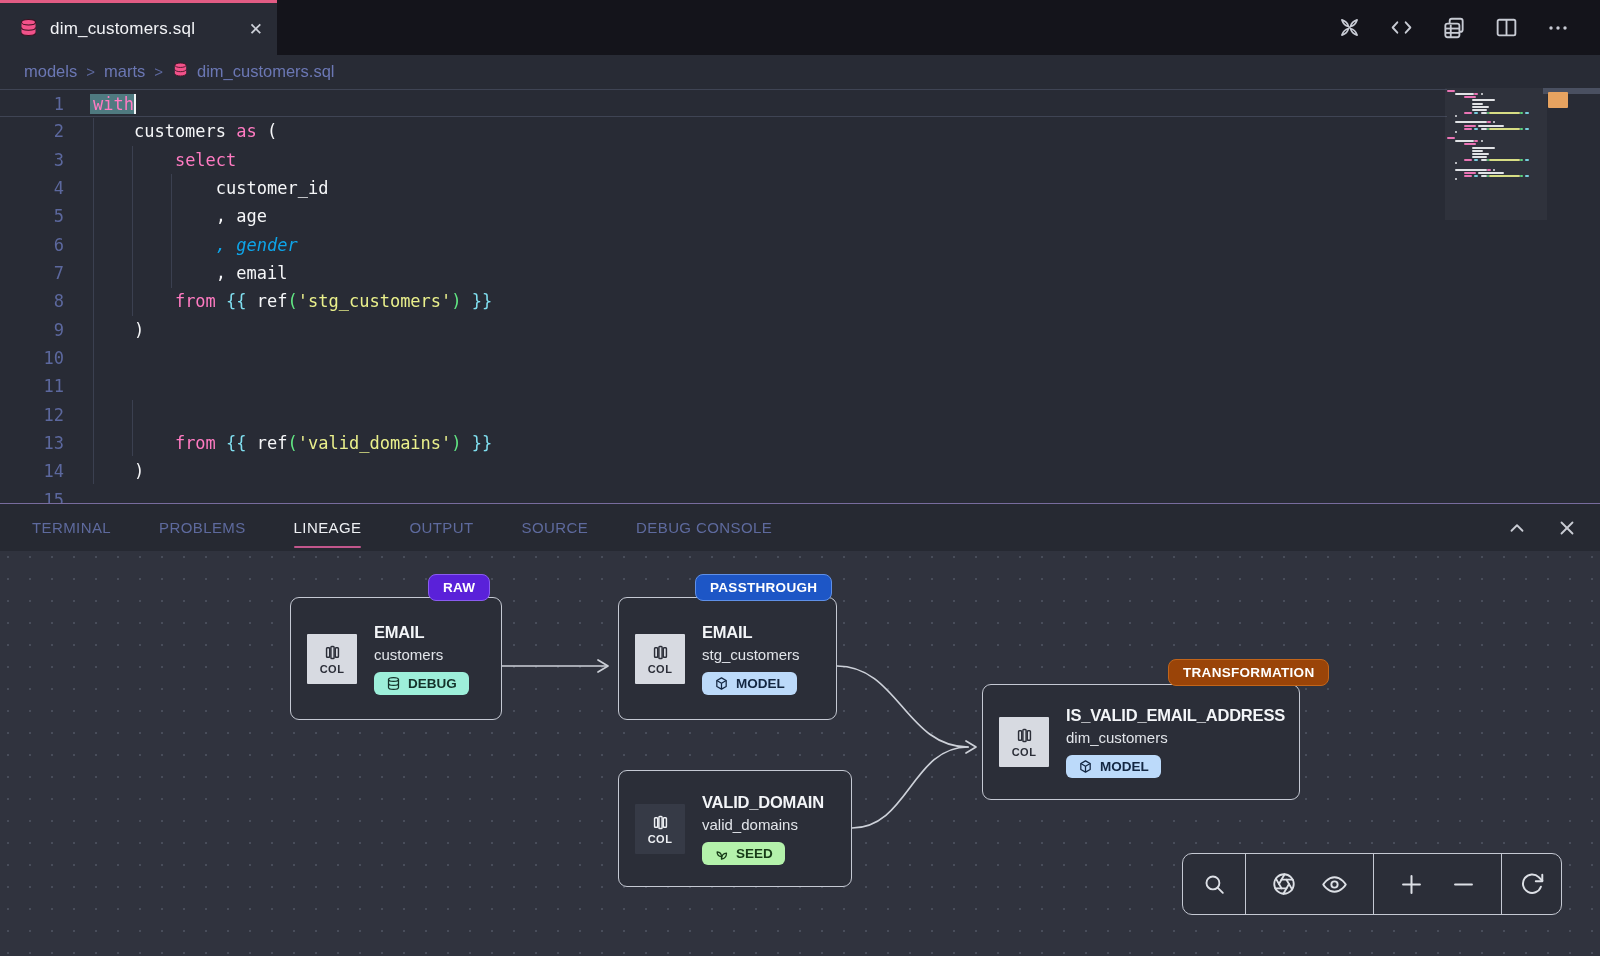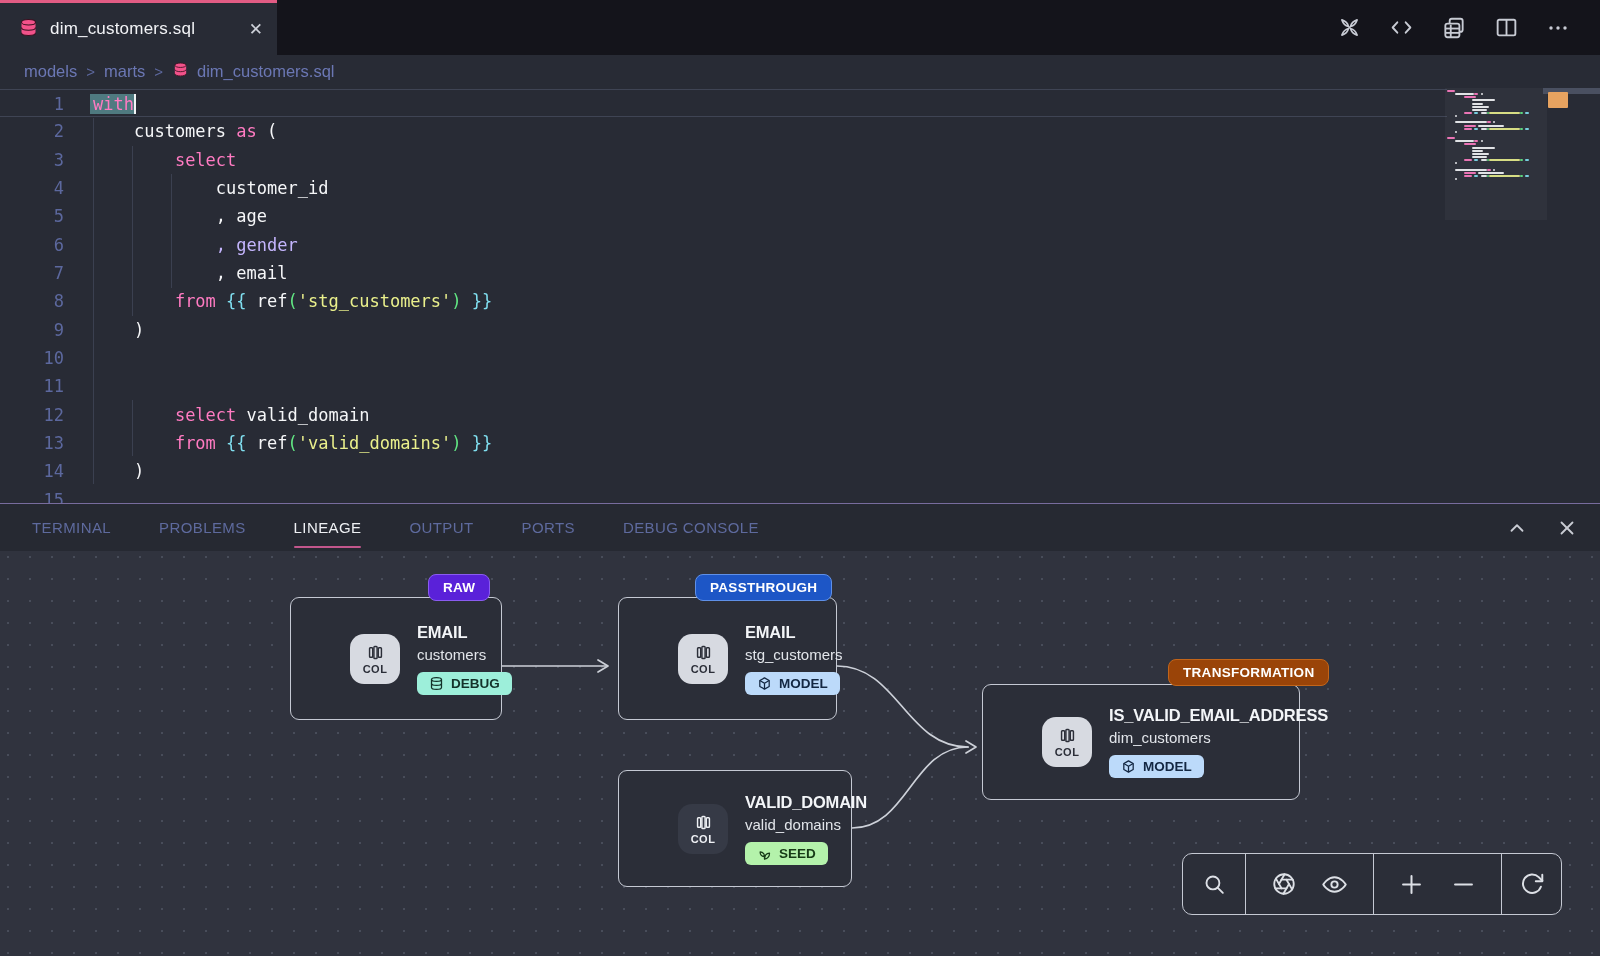--- a/index.html
+++ b/index.html
@@ -52,22 +52,22 @@
   .panel-icons { margin-left:auto; display:flex; align-items:center; gap:28px; color:#c9ccd4; }
   .panel-icons svg { display:block; }
 
   
   .canvas { position:relative; height:405px; background:#30333e;
             background-image:radial-gradient(rgba(160,168,190,.22) 1.3px, transparent 1.4px);
             background-size:22px 22px; background-position:19px 17px; }
   .edges { position:absolute; inset:0; }
   .lnode { position:absolute; background:#2b2e38; border:1.5px solid #c5c9d3; border-radius:9px;
            display:flex; align-items:center; padding:0 16px; gap:17px; }
-  .chip { width:50px; height:50px; border-radius:14px; flex:none;
-          display:flex; flex-direction:column; align-items:center; justify-content:center; gap:1px;margin-left:43px; }
+  .chip { width:50px; height:50px; border-radius:1px; flex:none;
+          display:flex; flex-direction:column; align-items:center; justify-content:center; gap:1px; }
   .chip.light { background:#d7dae1; color:#2b2e38; }
   .chip.dark  { background:#363a46; color:#eef0f4; }
   .chip-label { font-size:11px; font-weight:bold; letter-spacing:.5px; }
   .node-title { color:#f3f5f8; font-size:16.5px; font-weight:600; letter-spacing:-.2px; }
   .node-sub   { color:#e2e5ea; font-size:15px; margin-top:4px; }
   .type-badge { display:inline-flex; align-items:center; gap:7px; margin-top:9px;
                 padding:4px 12px; border-radius:6px; font-size:13.5px; font-weight:bold; }
   .type-badge.source { background:#9defda; color:#14322a; }
   .type-badge.model  { background:#bcdafa; color:#132742; }
   .type-badge.seed   { background:#b4f2ab; color:#173b17; }
@@ -167,27 +167,27 @@
     <div class="iguide" style="left:93px;  top:30px;  height:366px;"></div>
     <div class="iguide" style="left:132px; top:58px;  height:170px;"></div>
     <div class="iguide" style="left:132px; top:312px; height:56px;"></div>
     <div class="iguide" style="left:171px; top:86px;  height:114px;"></div>
     <div class="code-lines">
         <div class="crow current"><span class="gut">1</span><span class="ct"><span class="sel" style="color: rgb(255, 123, 194); background: rgb(79, 122, 128);">with</span></span></div>
         <div class="crow"><span class="gut">2</span><span class="ct"><span style="color: rgb(245, 246, 248);">    customers </span><span style="color: rgb(255, 123, 194);">as</span><span style="color: rgb(245, 246, 248);"> (</span></span></div>
         <div class="crow"><span class="gut">3</span><span class="ct"><span style="color: rgb(245, 246, 248);">        </span><span style="color: rgb(255, 123, 194);">select</span></span></div>
         <div class="crow"><span class="gut">4</span><span class="ct"><span style="color: rgb(245, 246, 248);">            customer_id</span></span></div>
         <div class="crow"><span class="gut">5</span><span class="ct"><span style="color: rgb(245, 246, 248);">            , age</span></span></div>
-        <div class="crow"><span class="gut">6</span><span class="ct"><span style="color: #c4b5fd;">            , gender</span></span></div>
+        <div class="crow"><span class="gut">6</span><span class="ct"><span style="color: #0ea5e9; font-style: italic;">            , gender</span></span></div>
         <div class="crow"><span class="gut">7</span><span class="ct"><span style="color: rgb(245, 246, 248);">            , email</span></span></div>
         <div class="crow"><span class="gut">8</span><span class="ct"><span style="color: rgb(245, 246, 248);">        </span><span style="color: rgb(255, 123, 194);">from</span><span style="color: rgb(245, 246, 248);"> </span><span style="color: rgb(128, 223, 240);">{{</span><span style="color: rgb(245, 246, 248);"> ref</span><span style="color: rgb(98, 232, 132);">(</span><span style="color: rgb(234, 240, 140);">'stg_customers'</span><span style="color: rgb(98, 232, 132);">)</span><span style="color: rgb(245, 246, 248);"> </span><span style="color: rgb(128, 223, 240);">}}</span></span></div>
         <div class="crow"><span class="gut">9</span><span class="ct"><span style="color: rgb(245, 246, 248);">    )</span></span></div>
         <div class="crow"><span class="gut">10</span><span class="ct"></span></div>
         <div class="crow"><span class="gut">11</span></div>
-        <div class="crow"><span class="gut">12</span><span class="ct"><span style="color: rgb(245, 246, 248);">        </span><span style="color: rgb(255, 123, 194);">select</span><span style="color: rgb(245, 246, 248);"> valid_domain</span></span></div>
+        <div class="crow"><span class="gut">12</span></div>
         <div class="crow"><span class="gut">13</span><span class="ct"><span style="color: rgb(245, 246, 248);">        </span><span style="color: rgb(255, 123, 194);">from</span><span style="color: rgb(245, 246, 248);"> </span><span style="color: rgb(128, 223, 240);">{{</span><span style="color: rgb(245, 246, 248);"> ref</span><span style="color: rgb(98, 232, 132);">(</span><span style="color: rgb(234, 240, 140);">'valid_domains'</span><span style="color: rgb(98, 232, 132);">)</span><span style="color: rgb(245, 246, 248);"> </span><span style="color: rgb(128, 223, 240);">}}</span></span></div>
         <div class="crow"><span class="gut">14</span><span class="ct"><span style="color: rgb(245, 246, 248);">    )</span></span></div>
         <div class="crow"><span class="gut">15</span><span class="ct"></span></div>
       </div>
     <div class="mm-slider"></div>
     <div class="minimap">
         <div class="mrow">
           <span class="mbar" style="width: 8.4px; background: rgb(255, 123, 194);"></span>
         </div>
         <div class="mrow">
@@ -349,21 +349,21 @@
     <div class="ruler-bar"></div>
     <div class="ruler-marker"></div>
   </div>
 
   <div class="panel-head">
 
       <div class="ptab">TERMINAL</div>
       <div class="ptab">PROBLEMS</div>
       <div class="ptab active">LINEAGE</div>
       <div class="ptab">OUTPUT</div>
-      <div class="ptab">PORTS</div>
+      <div class="ptab">SOURCE</div>
       <div class="ptab">DEBUG CONSOLE</div>
       <div class="panel-icons">
       <span>
         <svg width="22" height="22" viewBox="0 0 24 24" fill="none" stroke="#c9ccd4" stroke-width="2" stroke-linecap="round" stroke-linejoin="round">
           <polyline points="6 15 12 9 18 15"></polyline>
         </svg>
       </span>
       <span>
         <svg width="22" height="22" viewBox="0 0 24 24" fill="none" stroke="#c9ccd4" stroke-width="2" stroke-linecap="round">
           <line x1="6" y1="6" x2="18" y2="18"></line>

